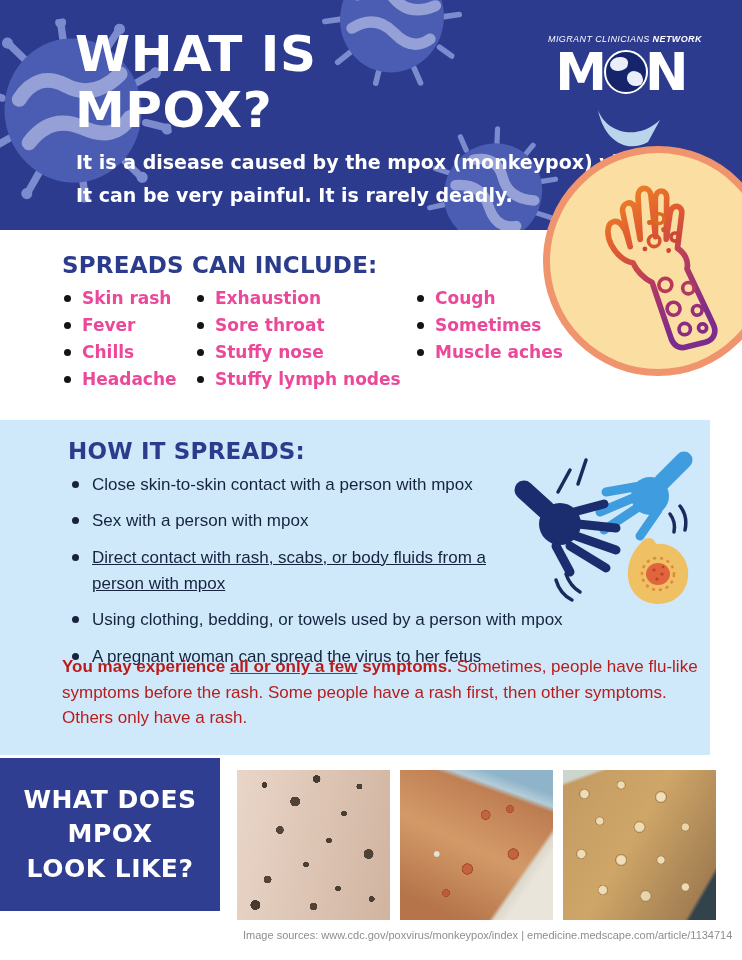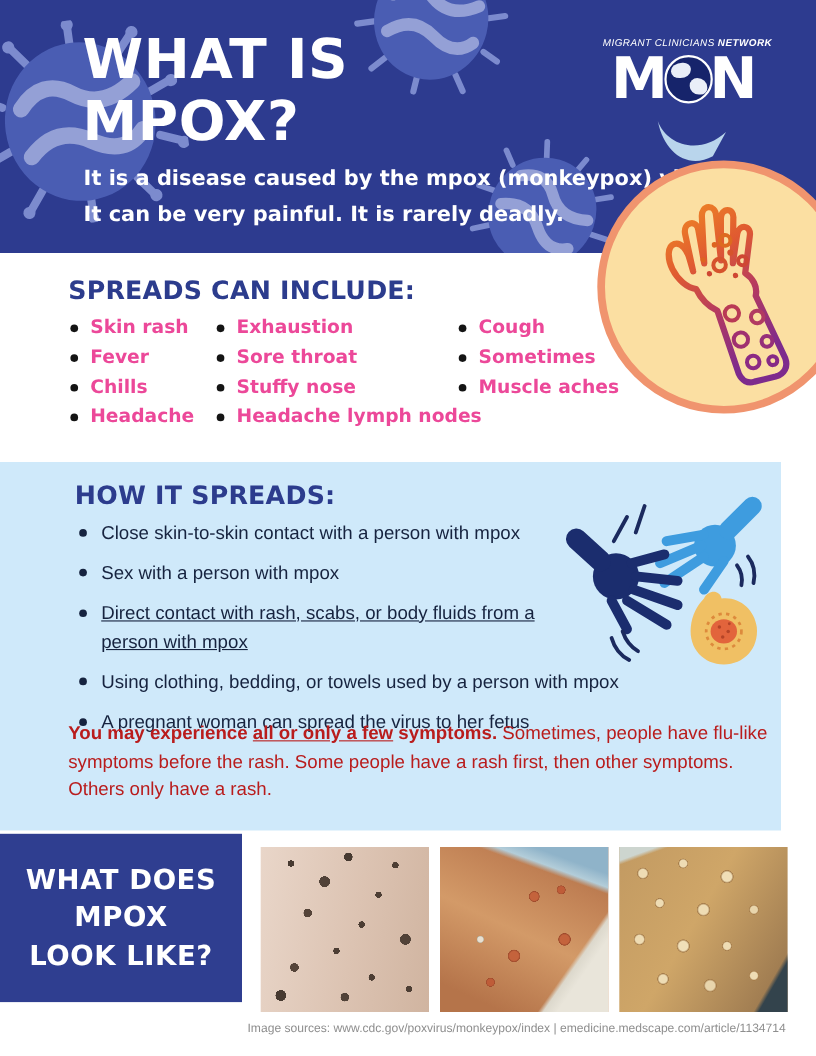--- a/index.html
+++ b/index.html
@@ -145,21 +145,21 @@
       radial-gradient(circle 7px at 12% 56%, #eedcb4 52%, #a57c4a 72%, transparent 78%),
       radial-gradient(circle 8px at 38% 60%, #f0dfb8 52%, #a57c4a 72%, transparent 78%),
       radial-gradient(circle 6px at 64% 60%, #eedcb4 52%, #a57c4a 72%, transparent 78%),
       radial-gradient(circle 7px at 26% 80%, #eedcb4 52%, #a57c4a 72%, transparent 78%),
       radial-gradient(circle 8px at 54% 84%, #e8d5ac 52%, #a57c4a 72%, transparent 78%),
       radial-gradient(circle 6px at 80% 78%, #eedcb4 52%, #a57c4a 72%, transparent 78%),
       linear-gradient(300deg, #33434c 0 11%, transparent 13%),
       linear-gradient(160deg, #cdd5cf 0 6%, transparent 8%),
       linear-gradient(120deg, #c29a62, #cfa668 45%, #93714b);
   }
-  .photo-caption { position: absolute; left: 225px; top: 929px; font-size: 11px; color: #8e8e8e; }
+  .photo-caption { position: absolute; left: 243px; top: 929px; font-size: 11px; color: #8e8e8e; }
 </style>
 </head>
 <body>
 
 <div id="poster">
 
   <div class="header">
     <svg class="virus v1" viewBox="0 0 100 100">
       <g stroke="#7c8bce" stroke-width="4" stroke-linecap="round">
         <line x1="50" y1="12" x2="50" y2="2"></line>
@@ -251,21 +251,21 @@
     <ul class="symptom-col c1">
       <li>Skin rash</li>
       <li>Fever</li>
       <li>Chills</li>
       <li>Headache</li>
     </ul>
     <ul class="symptom-col c2">
       <li>Exhaustion</li>
       <li>Sore throat</li>
       <li>Stuffy nose</li>
-      <li>Headache lymph nodes</li>
+      <li>Stuffy lymph nodes</li>
     </ul>
     <ul class="symptom-col c3">
       <li>Cough</li>
       <li>Sometimes</li>
       <li>Muscle aches</li>
     </ul>
   </div>
 
   <div class="rash-circle">
     <svg width="138" height="200" viewBox="0 0 170 240" style="transform: rotate(-4deg);">

